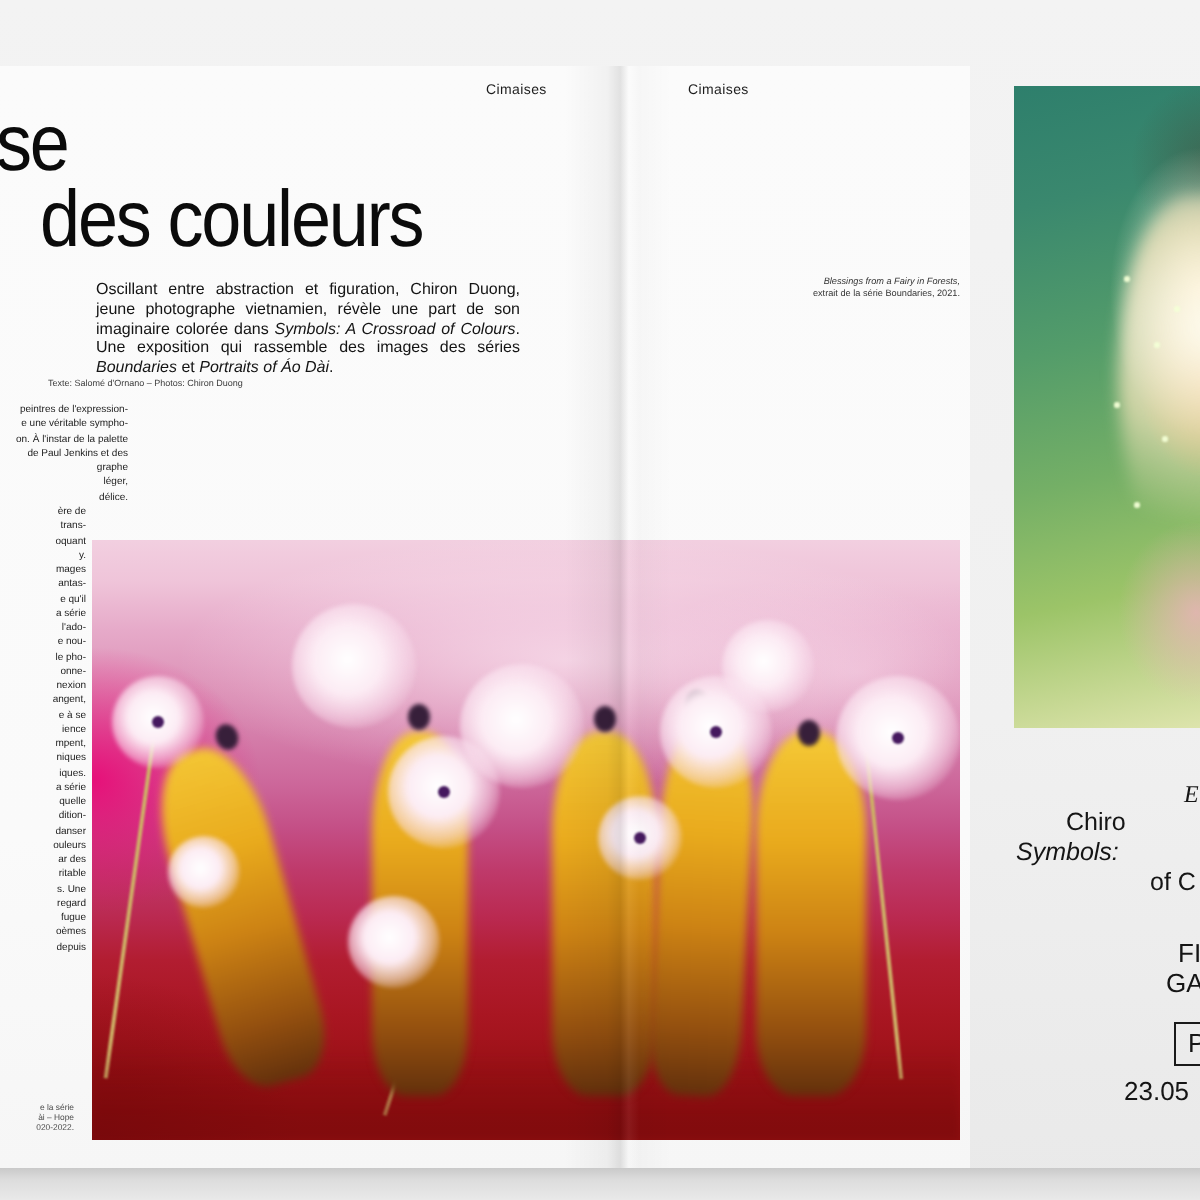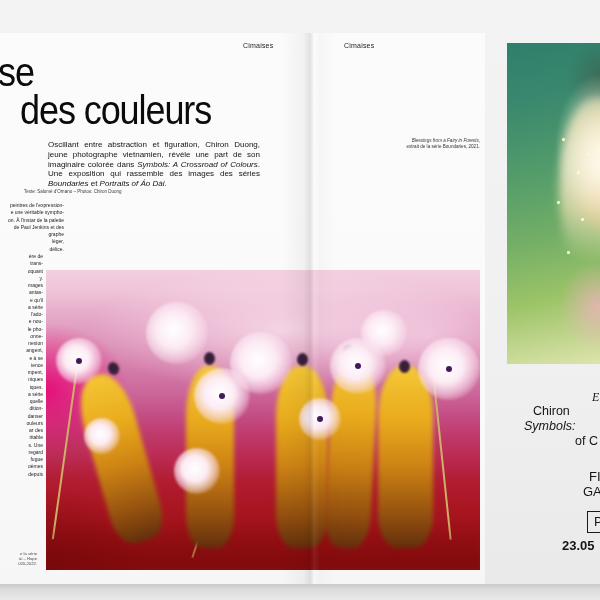--- a/index.html
+++ b/index.html
@@ -58,27 +58,27 @@
       radial-gradient(ellipse 60px 60px at 108% 12%,rgba(70,40,30,.35),rgba(70,40,30,0) 70%),
       linear-gradient(168deg,#2e7f6c 0%,#3a886e 18%,#539c6a 40%,#74af66 60%,#9cc468 78%,#c6d893 92%,#dde4ac 100%);}
   .photo-green > div{position:absolute;}
   .flame{left:52px;top:55px;width:75px;height:190px;border-radius:50% 40% 45% 55%;filter:blur(4px);
     background:radial-gradient(circle at 60% 35%,rgba(255,252,240,.95) 0%,rgba(250,230,190,.7) 40%,rgba(240,210,160,0) 75%);}
   .spark{width:2.5px;height:2.5px;border-radius:50%;background:rgba(243,255,214,.95);filter:blur(.4px);}
   
   .ex{position:absolute;white-space:nowrap;color:#151515;}
   .ex-eyebrow{left:592px;top:357px;font-family:"Liberation Serif",serif;font-style:italic;font-size:12px;}
   .ex-artist{left:533px;top:371px;font-size:12.5px;font-weight:500;}
-  .ex-series1{left:524px;top:386px;font-size:12.5px;font-weight:500;font-style:italic;}
+  .ex-series1{left:508px;top:386px;font-size:12.5px;font-weight:500;font-style:italic;}
   .ex-series2{left:575px;top:401px;font-size:12.5px;font-weight:500;}
   .ex-venue1{left:589px;top:436px;font-size:13px;}
   .ex-venue2{left:583px;top:451px;font-size:13px;}
   .ex-badge{left:587px;top:478px;width:34px;height:20px;border:1.5px solid #1a1a1a;
     font-size:13px;line-height:20px;padding-left:6px;}
-  .ex-dates{left:562px;top:505px;font-size:13px;font-weight:700;text-align:center;}
+  .ex-dates{left:562px;top:505px;font-size:13px;font-weight:400;text-align:center;}
 </style>
 </head>
 <body>
 
 <div class="stage">
 
   <div class="spread">
 
     <div class="hdr left">Cimaises</div>
     <div class="hdr right">Cimaises</div>
@@ -182,21 +182,21 @@
       <div class="flame"></div>
       <div class="spark" style="left:55px;top:95px"></div>
       <div class="spark" style="left:70px;top:128px"></div>
       <div class="spark" style="left:50px;top:158px"></div>
       <div class="spark" style="left:74px;top:175px"></div>
       <div class="spark" style="left:60px;top:208px"></div>
       <div class="spark" style="left:80px;top:110px"></div>
     </div>
 
     <div class="ex ex-eyebrow">E</div>
-    <div class="ex ex-artist">Chiron</div>
+    <div class="ex ex-artist">Chiro</div>
     <div class="ex ex-series1">Symbols:</div>
     <div class="ex ex-series2">of C</div>
     <div class="ex ex-venue1">FIS</div>
     <div class="ex ex-venue2">GA</div>
     <div class="ex ex-badge">P</div>
     <div class="ex ex-dates">23.05</div>
 
     <div class="gutter"></div>
   </div>
 

